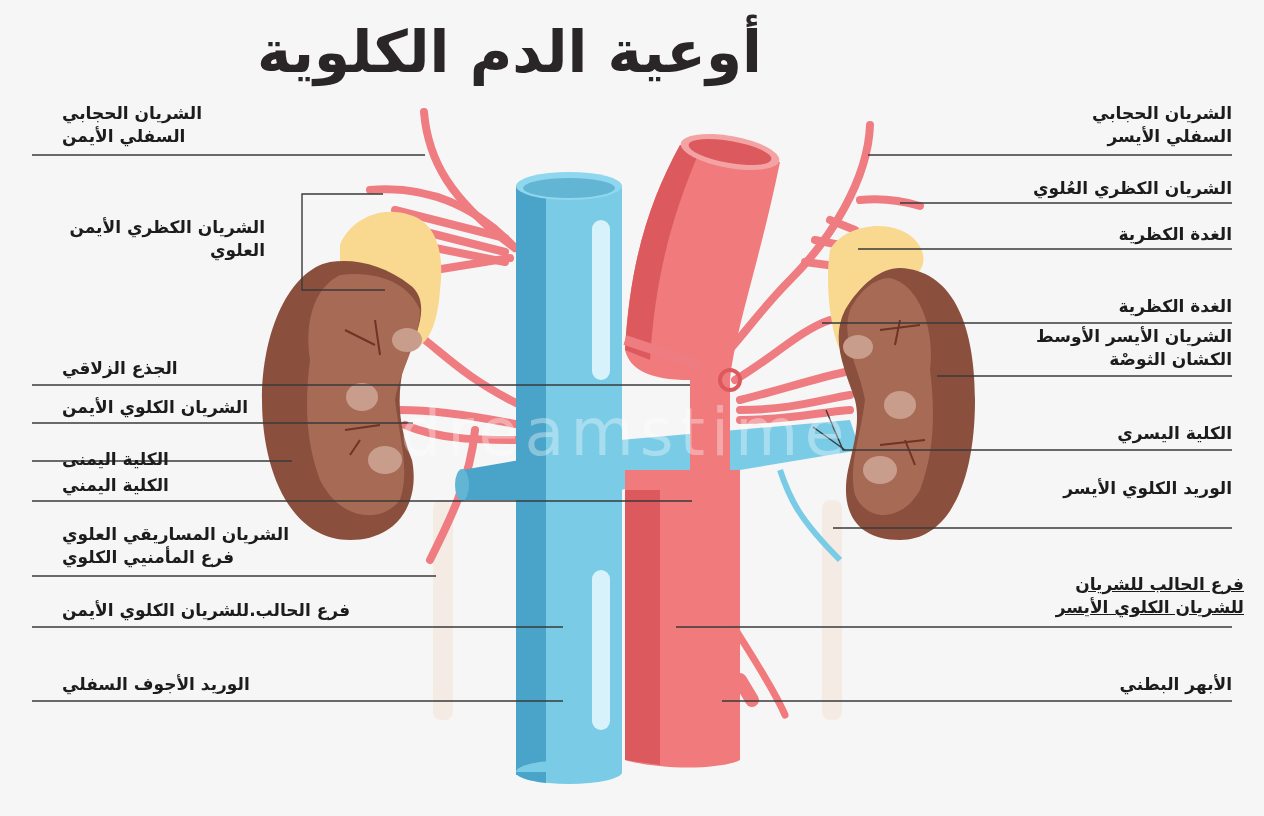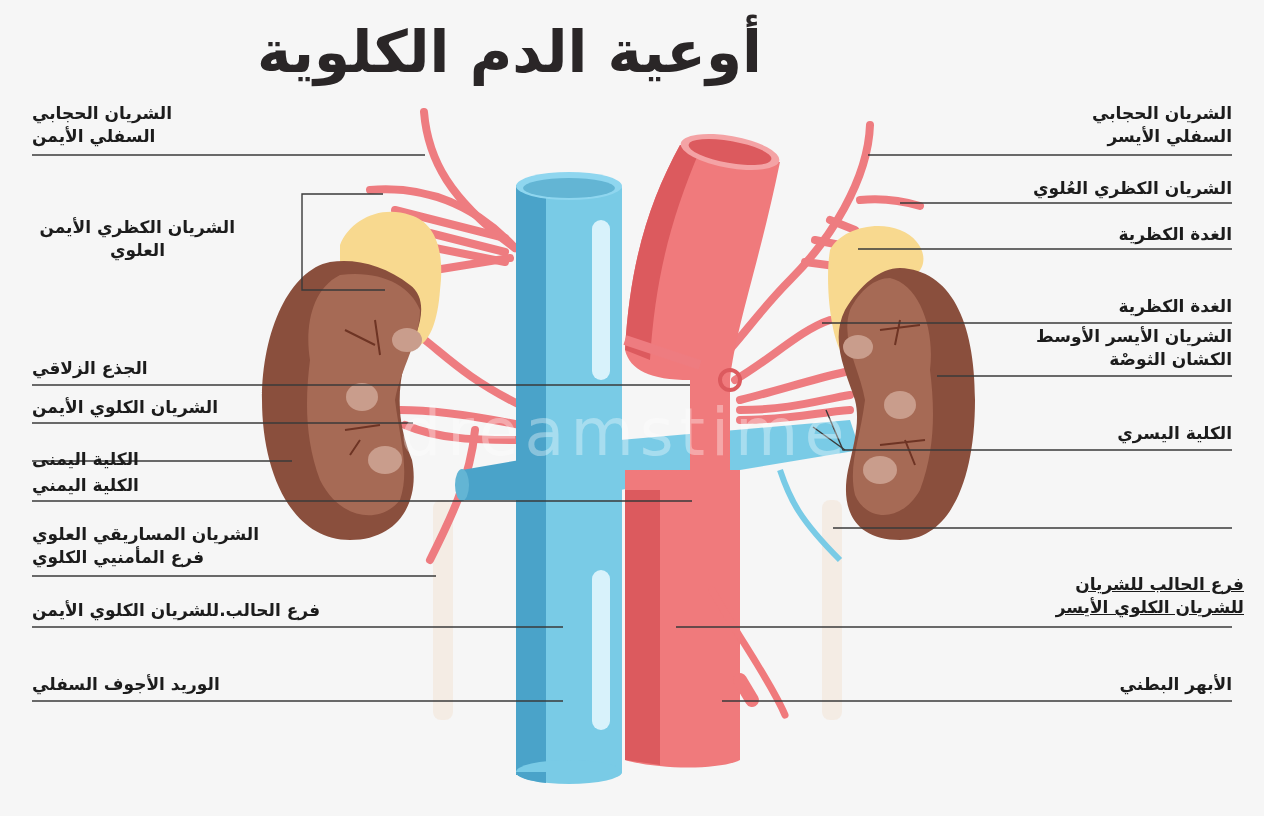--- a/index.html
+++ b/index.html
@@ -12,20 +12,21 @@
   .title {
     position: absolute; top: 18px; left: 0; width: 1019px;
     text-align: center; font-size: 58px; font-weight: bold;
     color: #2a2627; direction: rtl; letter-spacing: 0;
   }
   svg.art { position: absolute; left: 0; top: 0; }
   .label {
     position: absolute; direction: rtl; font-weight: bold;
     font-size: 17px; line-height: 23px; color: #1c1c1c;
     white-space: nowrap;
+    margin-left: 30px;
   }
   .label span { display: block; }
   .label.left { text-align: left; }
   .label.right { text-align: right; }
   .label.center { text-align: center; }
   .wm {
     position: absolute; left: 400px; top: 395px; font-size: 65px;
     color: rgba(255,255,255,0.35); font-family: "DejaVu Sans", sans-serif;
     letter-spacing: 6px; pointer-events: none;
   }
@@ -142,21 +143,21 @@
     <line x1="722" y1="701" x2="1232" y2="701"></line>
   </g>
 </svg>
 
 <div class="wm">dreamstime</div>
 
 <div class="label left" style="left:32px; top:102px;">
   <span>الشريان الحجابي</span>
   <span>السفلي الأيمن</span>
 </div>
-<div class="label center" style="left:40px; top:216px; width:195px;">
+<div class="label center" style="left:40px; top:216px; width:195px;text-align:right;">
   <span>الشريان الكظري الأيمن</span>
   <span>العلوي</span>
 </div>
 <div class="label left" style="left:32px; top:357px;">
   <span>الجذع الزلاقي</span>
 </div>
 <div class="label left" style="left:32px; top:396px;">
   <span>الشريان الكلوي الأيمن</span>
 </div>
 <div class="label left" style="left:32px; top:448px;">
@@ -190,20 +191,21 @@
   <span>الغدة الكظرية</span>
 </div>
 <div class="label right" style="right:32px; top:325px;">
   <span>الشريان الأيسر الأوسط</span>
   <span>الكشان الثوصْة</span>
 </div>
 <div class="label right" style="right:32px; top:422px;text-align:right;">
   <span>الكلية اليسري</span>
 </div>
 <div class="label right" style="right:32px; top:477px;">
+  <span>الوريد الكلوي الأيسر</span>
 </div>
 <div class="label right" style="right:20px; top:573px;text-decoration:underline;">
   <span>فرع الحالب للشريان</span>
   <span>للشريان الكلوي الأيسر</span>
 </div>
 <div class="label right" style="right:32px; top:673px;">
   <span>الأبهر البطني</span>
 </div>
 
 </body></html>

